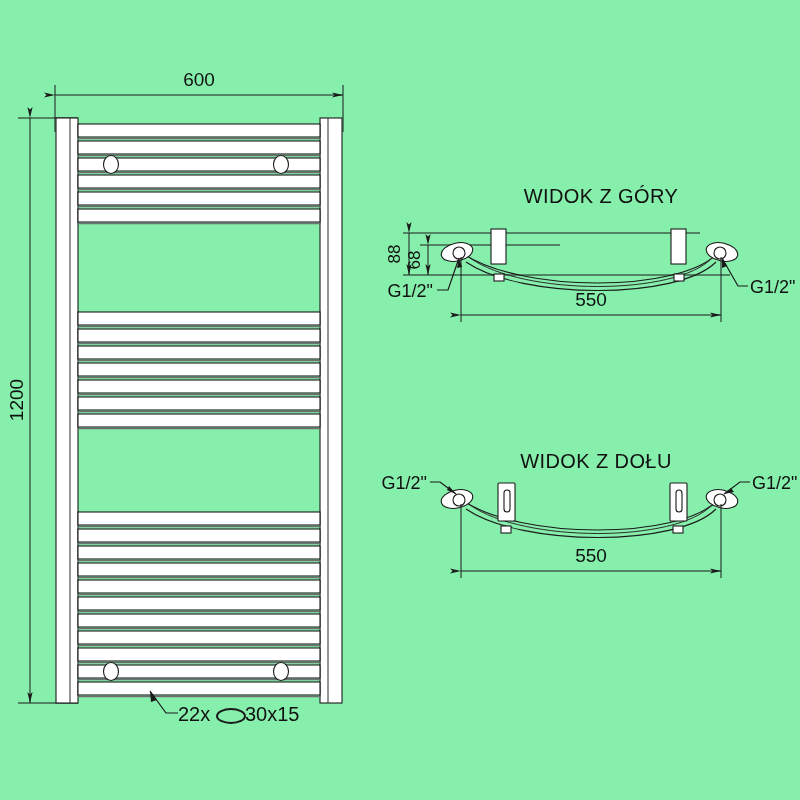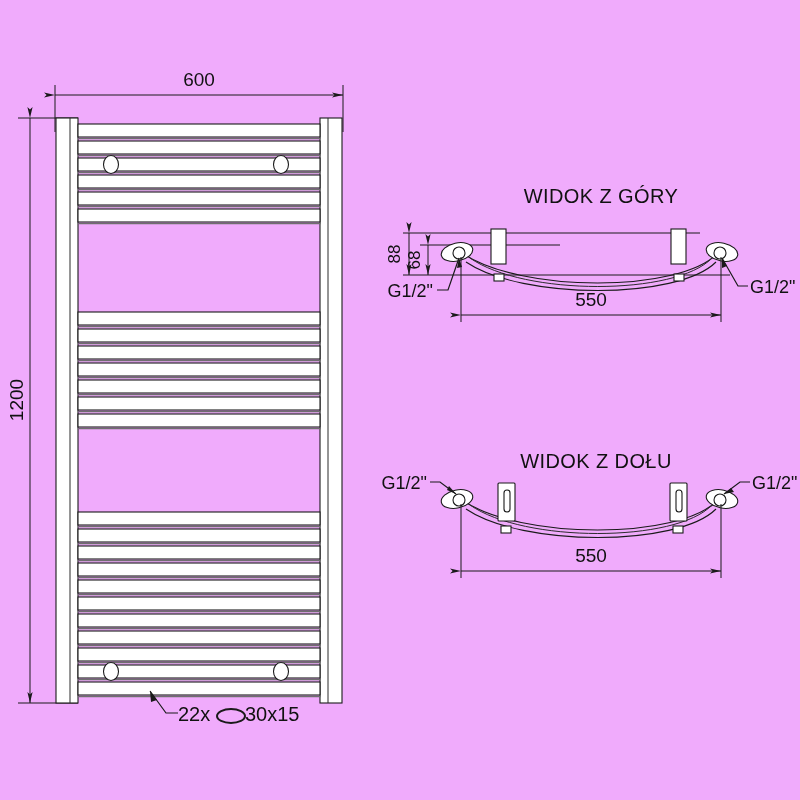--- a/index.html
+++ b/index.html
@@ -10,21 +10,21 @@
   body {
     width: 800px;
     height: 800px;
     font-family: "Liberation Sans", sans-serif;
     overflow: hidden;
   }
   #drawing-root {
     position: relative;
     width: 800px;
     height: 800px;
-    background: #f0abfc;
+    background: #86efac;
   }
   svg#tech-drawing {
     display: block;
     width: 800px;
     height: 800px;
   }
   .ln        { stroke: #1a1a1a; stroke-width: 1.1; fill: none; }
   .ln-thin   { stroke: #2b2b2b; stroke-width: 1; fill: none; }
   .ln-dim    { stroke: #1a1a1a; stroke-width: 1; fill: none; }
   .ln-ext    { stroke: #1a1a1a; stroke-width: 1; fill: none; }

